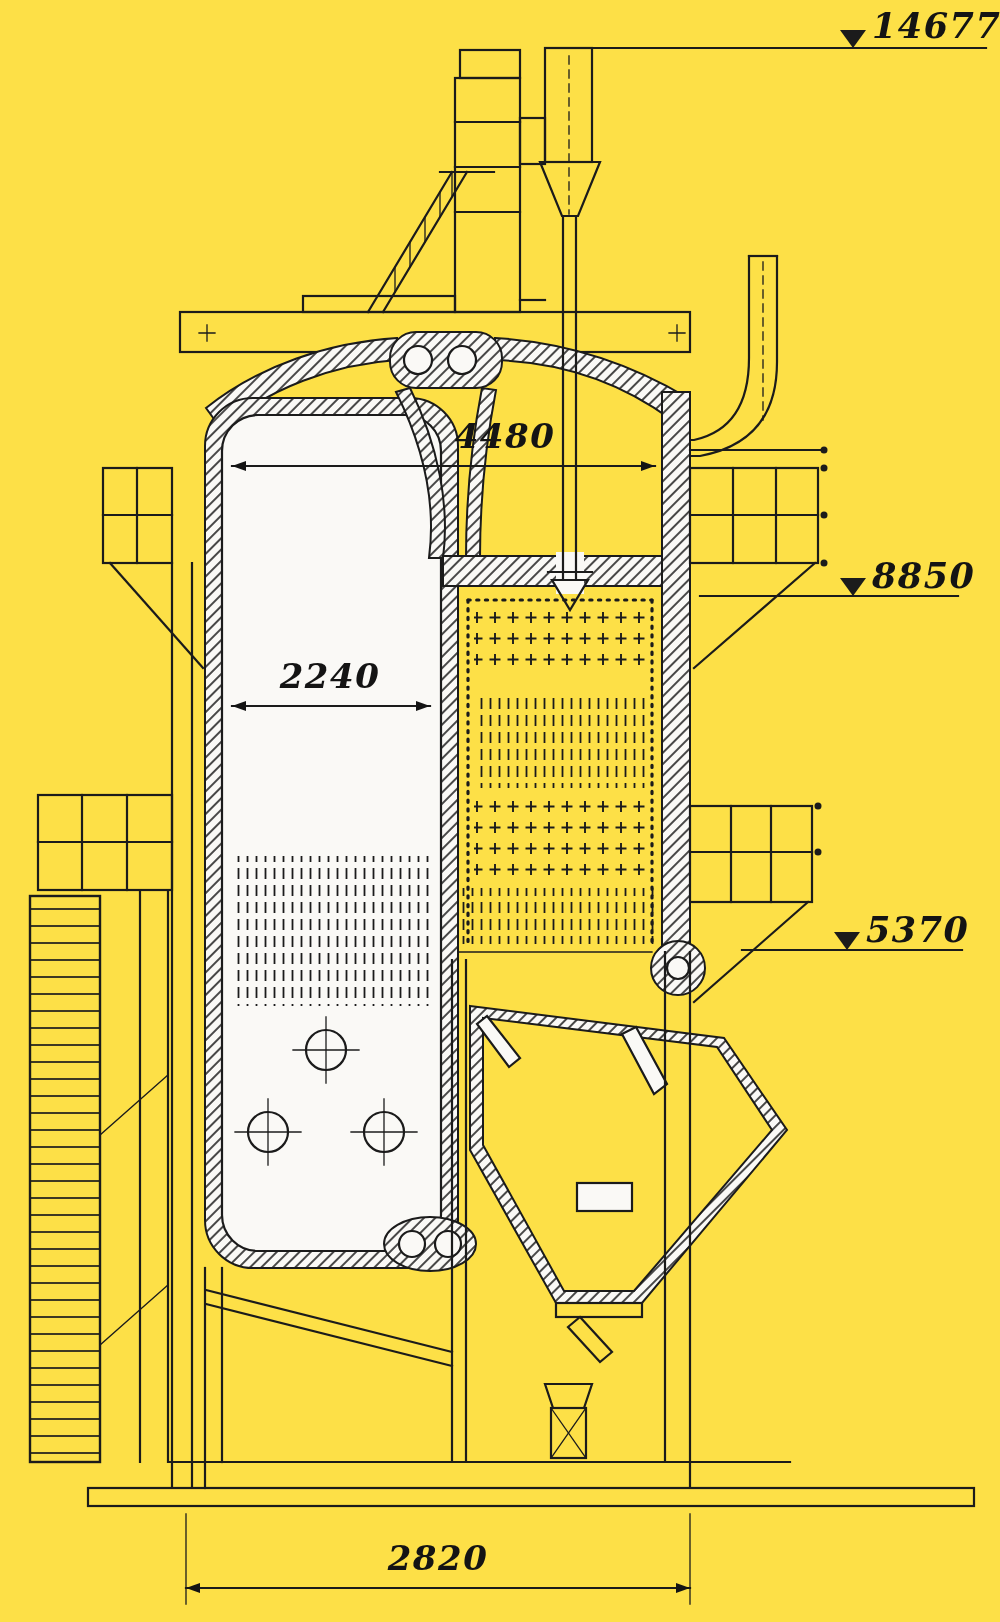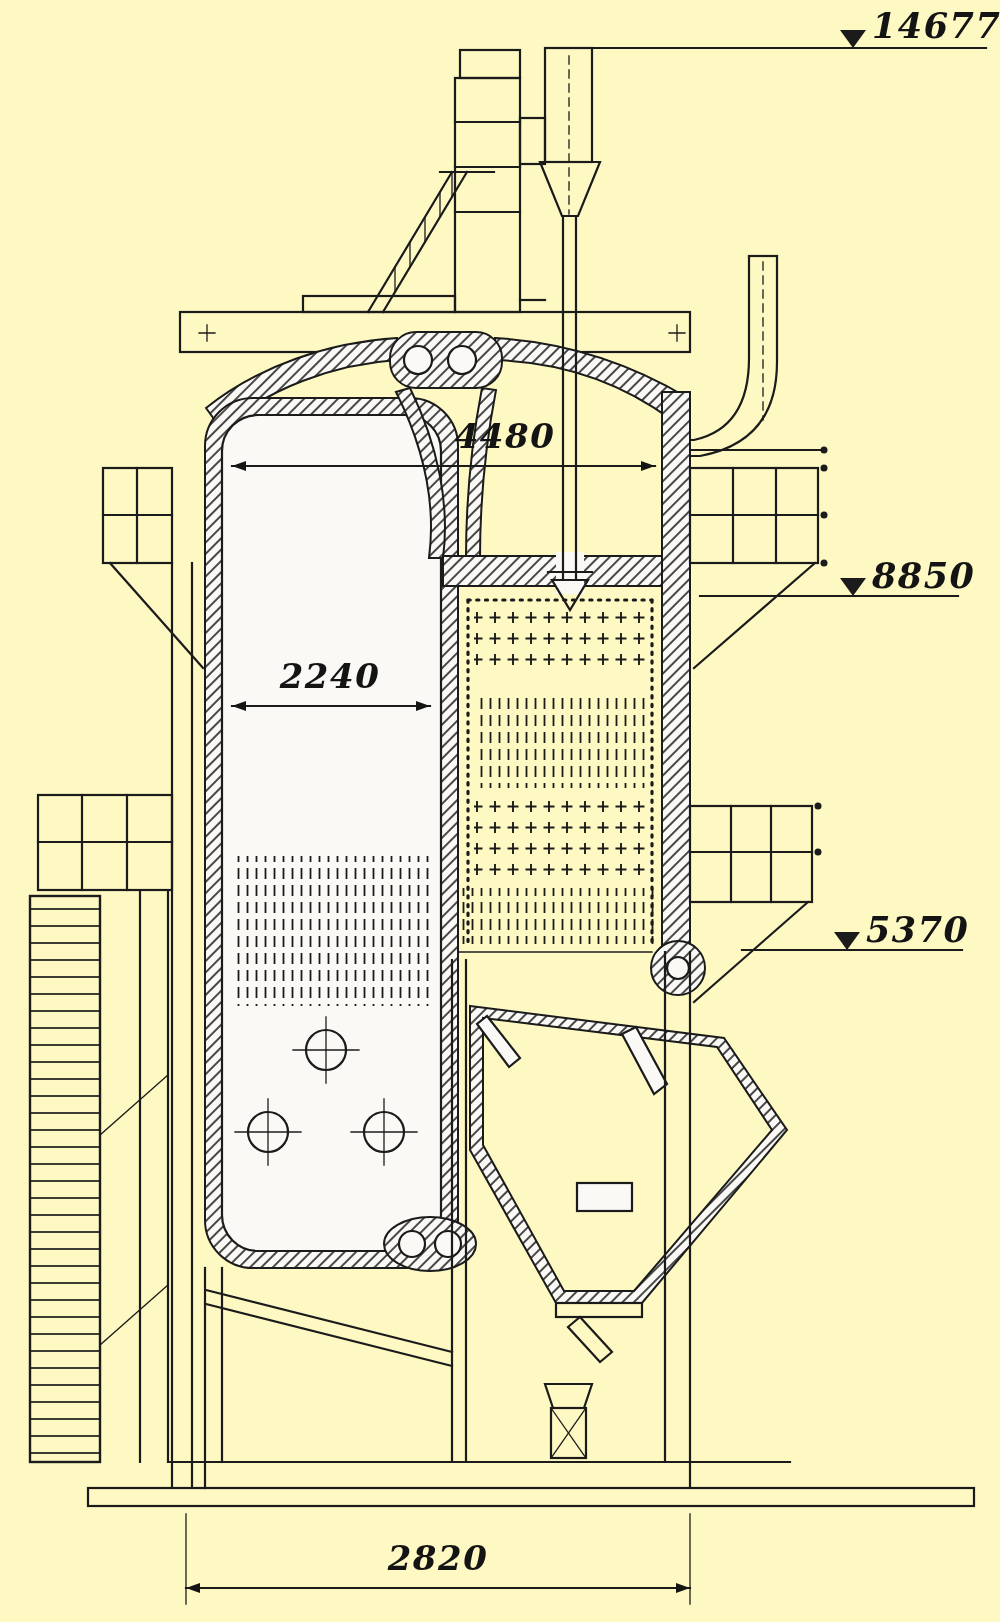--- a/index.html
+++ b/index.html
@@ -1,16 +1,16 @@
 <!DOCTYPE html>
 <html><head>
 <meta charset="utf-8">
 <style>
   html,body{margin:0;padding:0;background:#e8e8e6;}
-  .stage{position:relative;width:1000px;height:1622px;background:#fef9c3;overflow:hidden;margin:0 auto;}
+  .stage{position:relative;width:1000px;height:1622px;background:#fde047;overflow:hidden;margin:0 auto;}
   svg{position:absolute;left:0;top:0;}
   .ln{fill:none;stroke:#1b1b1b;stroke-width:2.2;stroke-linecap:square;}
   .tn{stroke-width:1.3;}
   .ht{fill:url(#hatch);stroke:#1b1b1b;stroke-width:2;}
   .pp{fill:#faf9f6;stroke:#1b1b1b;stroke-width:2.2;}
   .ppn{fill:#faf9f6;stroke:none;}
   .ink{fill:#1b1b1b;stroke:none;}
   .dsh{stroke-dasharray:8 6;}
   .dot{stroke-dasharray:2.2 6.5;stroke-width:3.2;stroke-linecap:round;}
   .dim{font:italic 700 34px "DejaVu Serif", serif;fill:#141414;letter-spacing:1.5px;}

